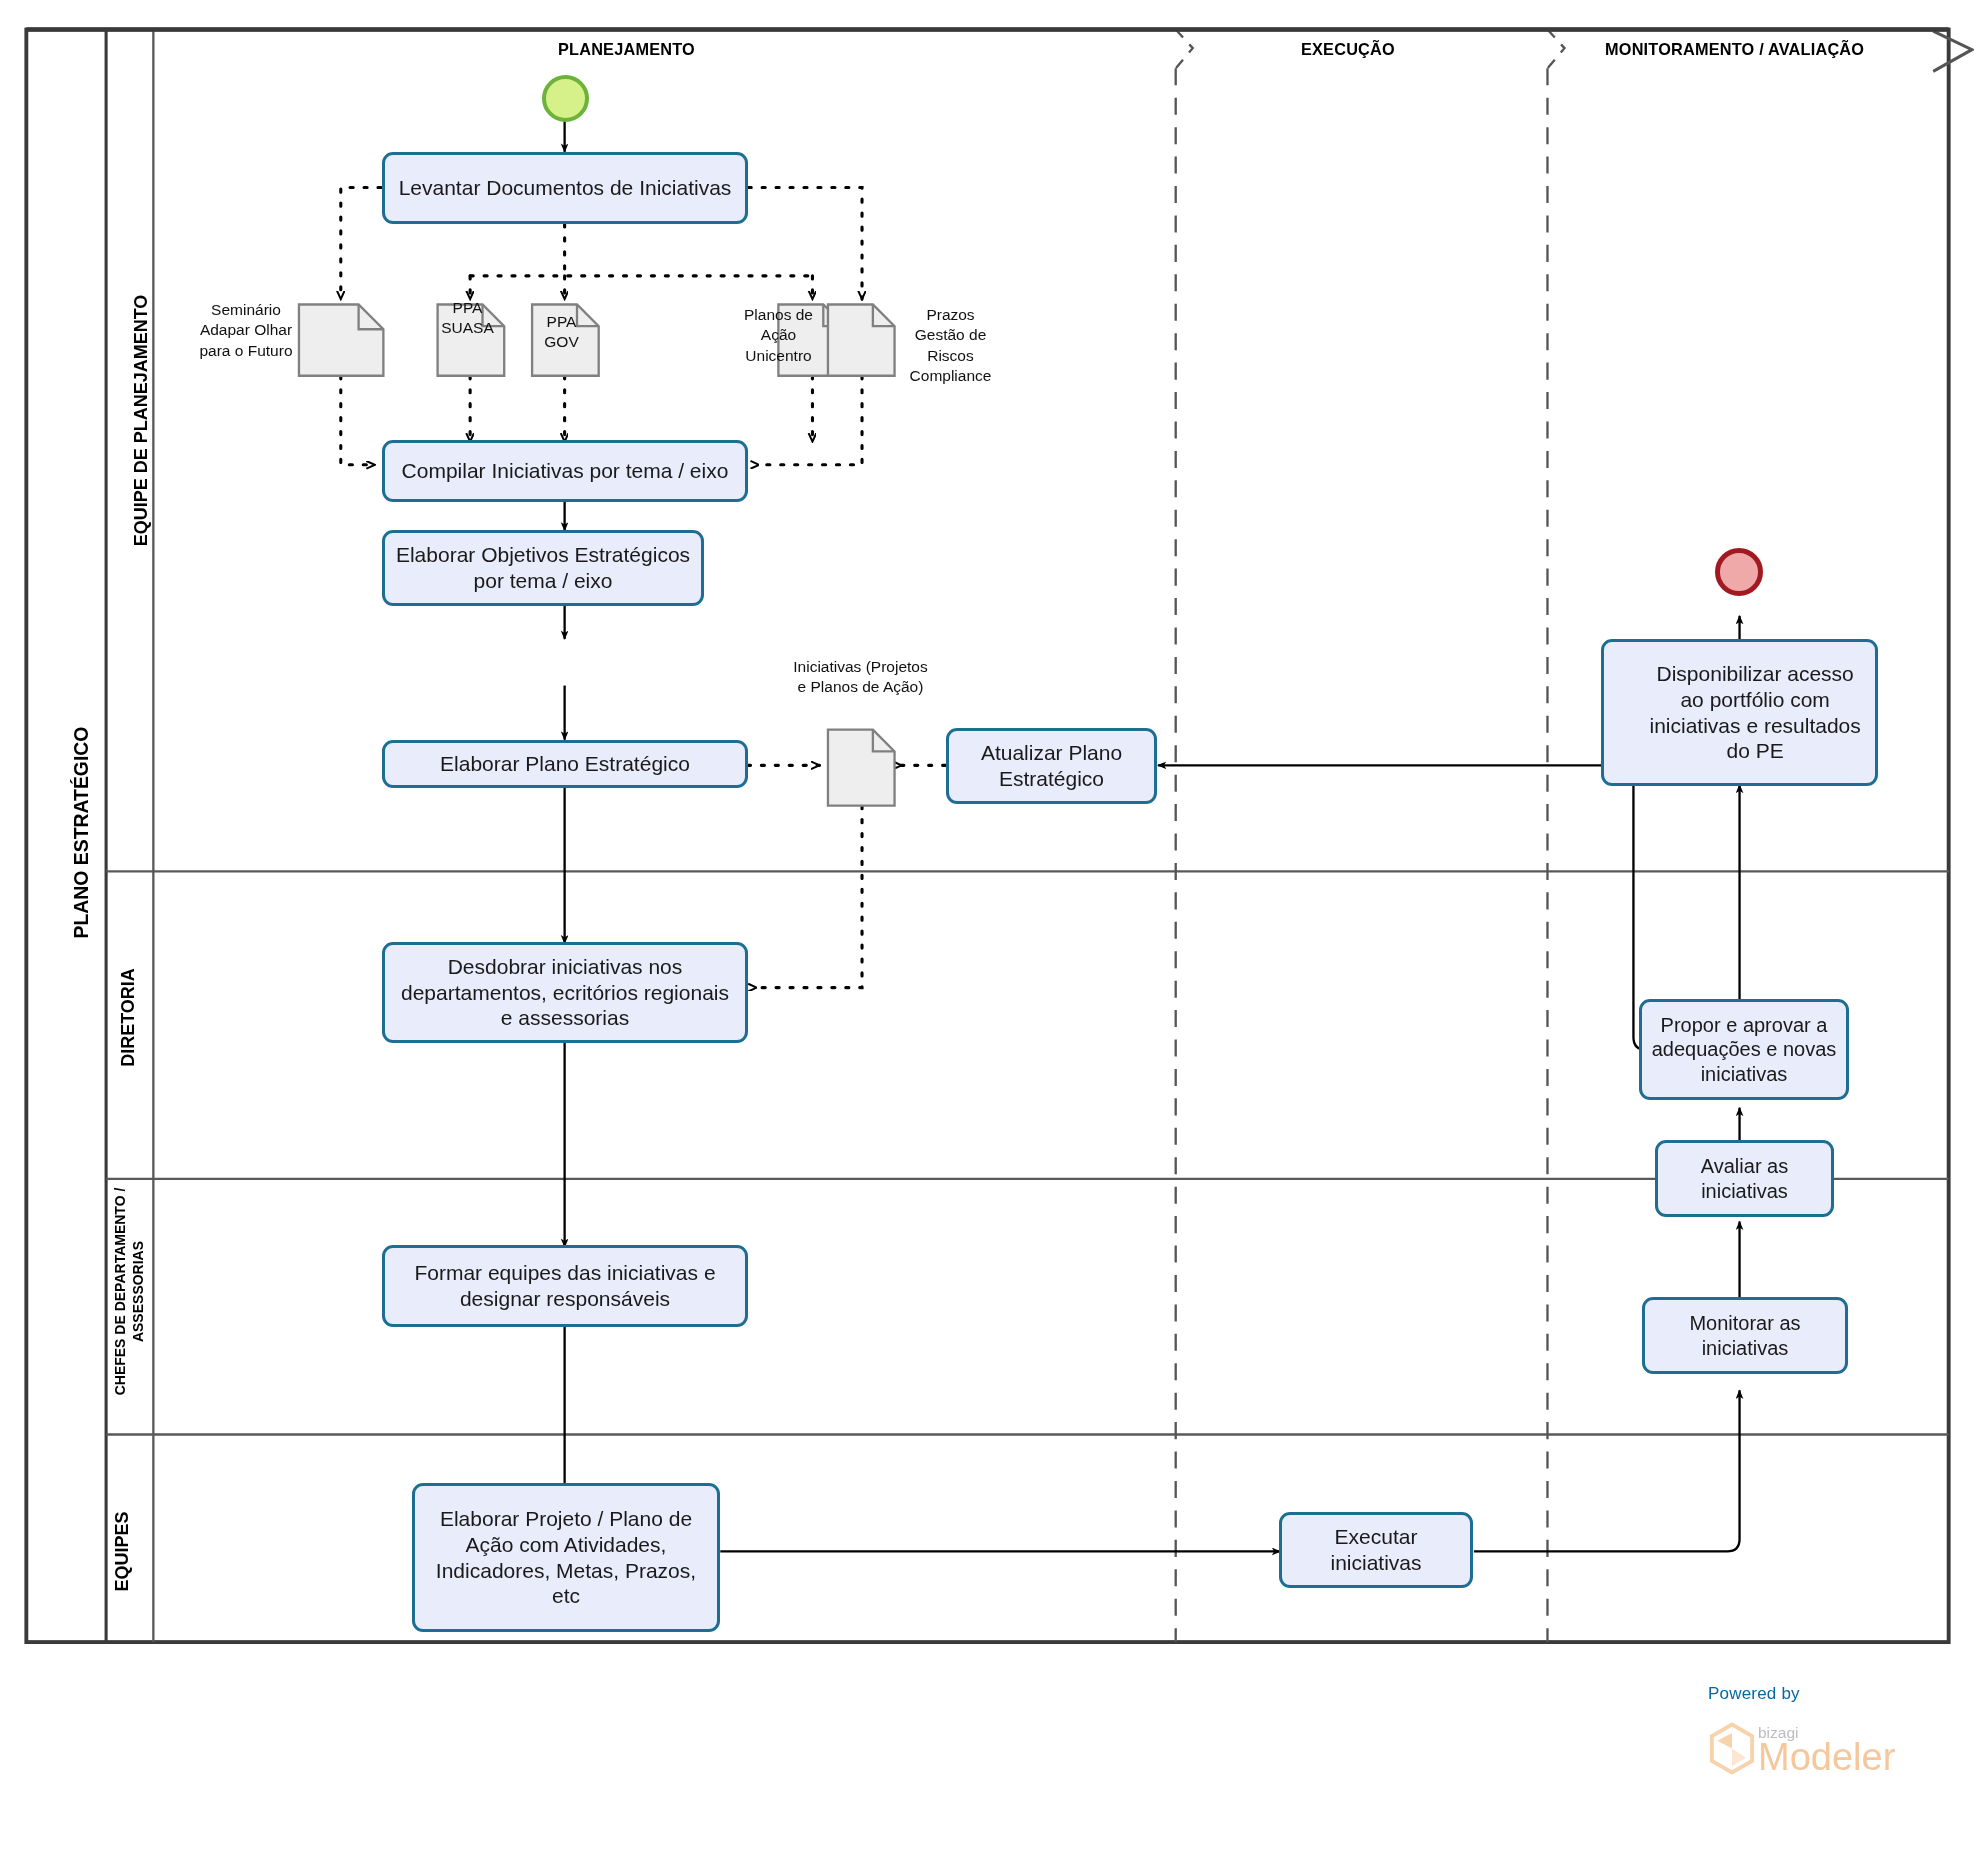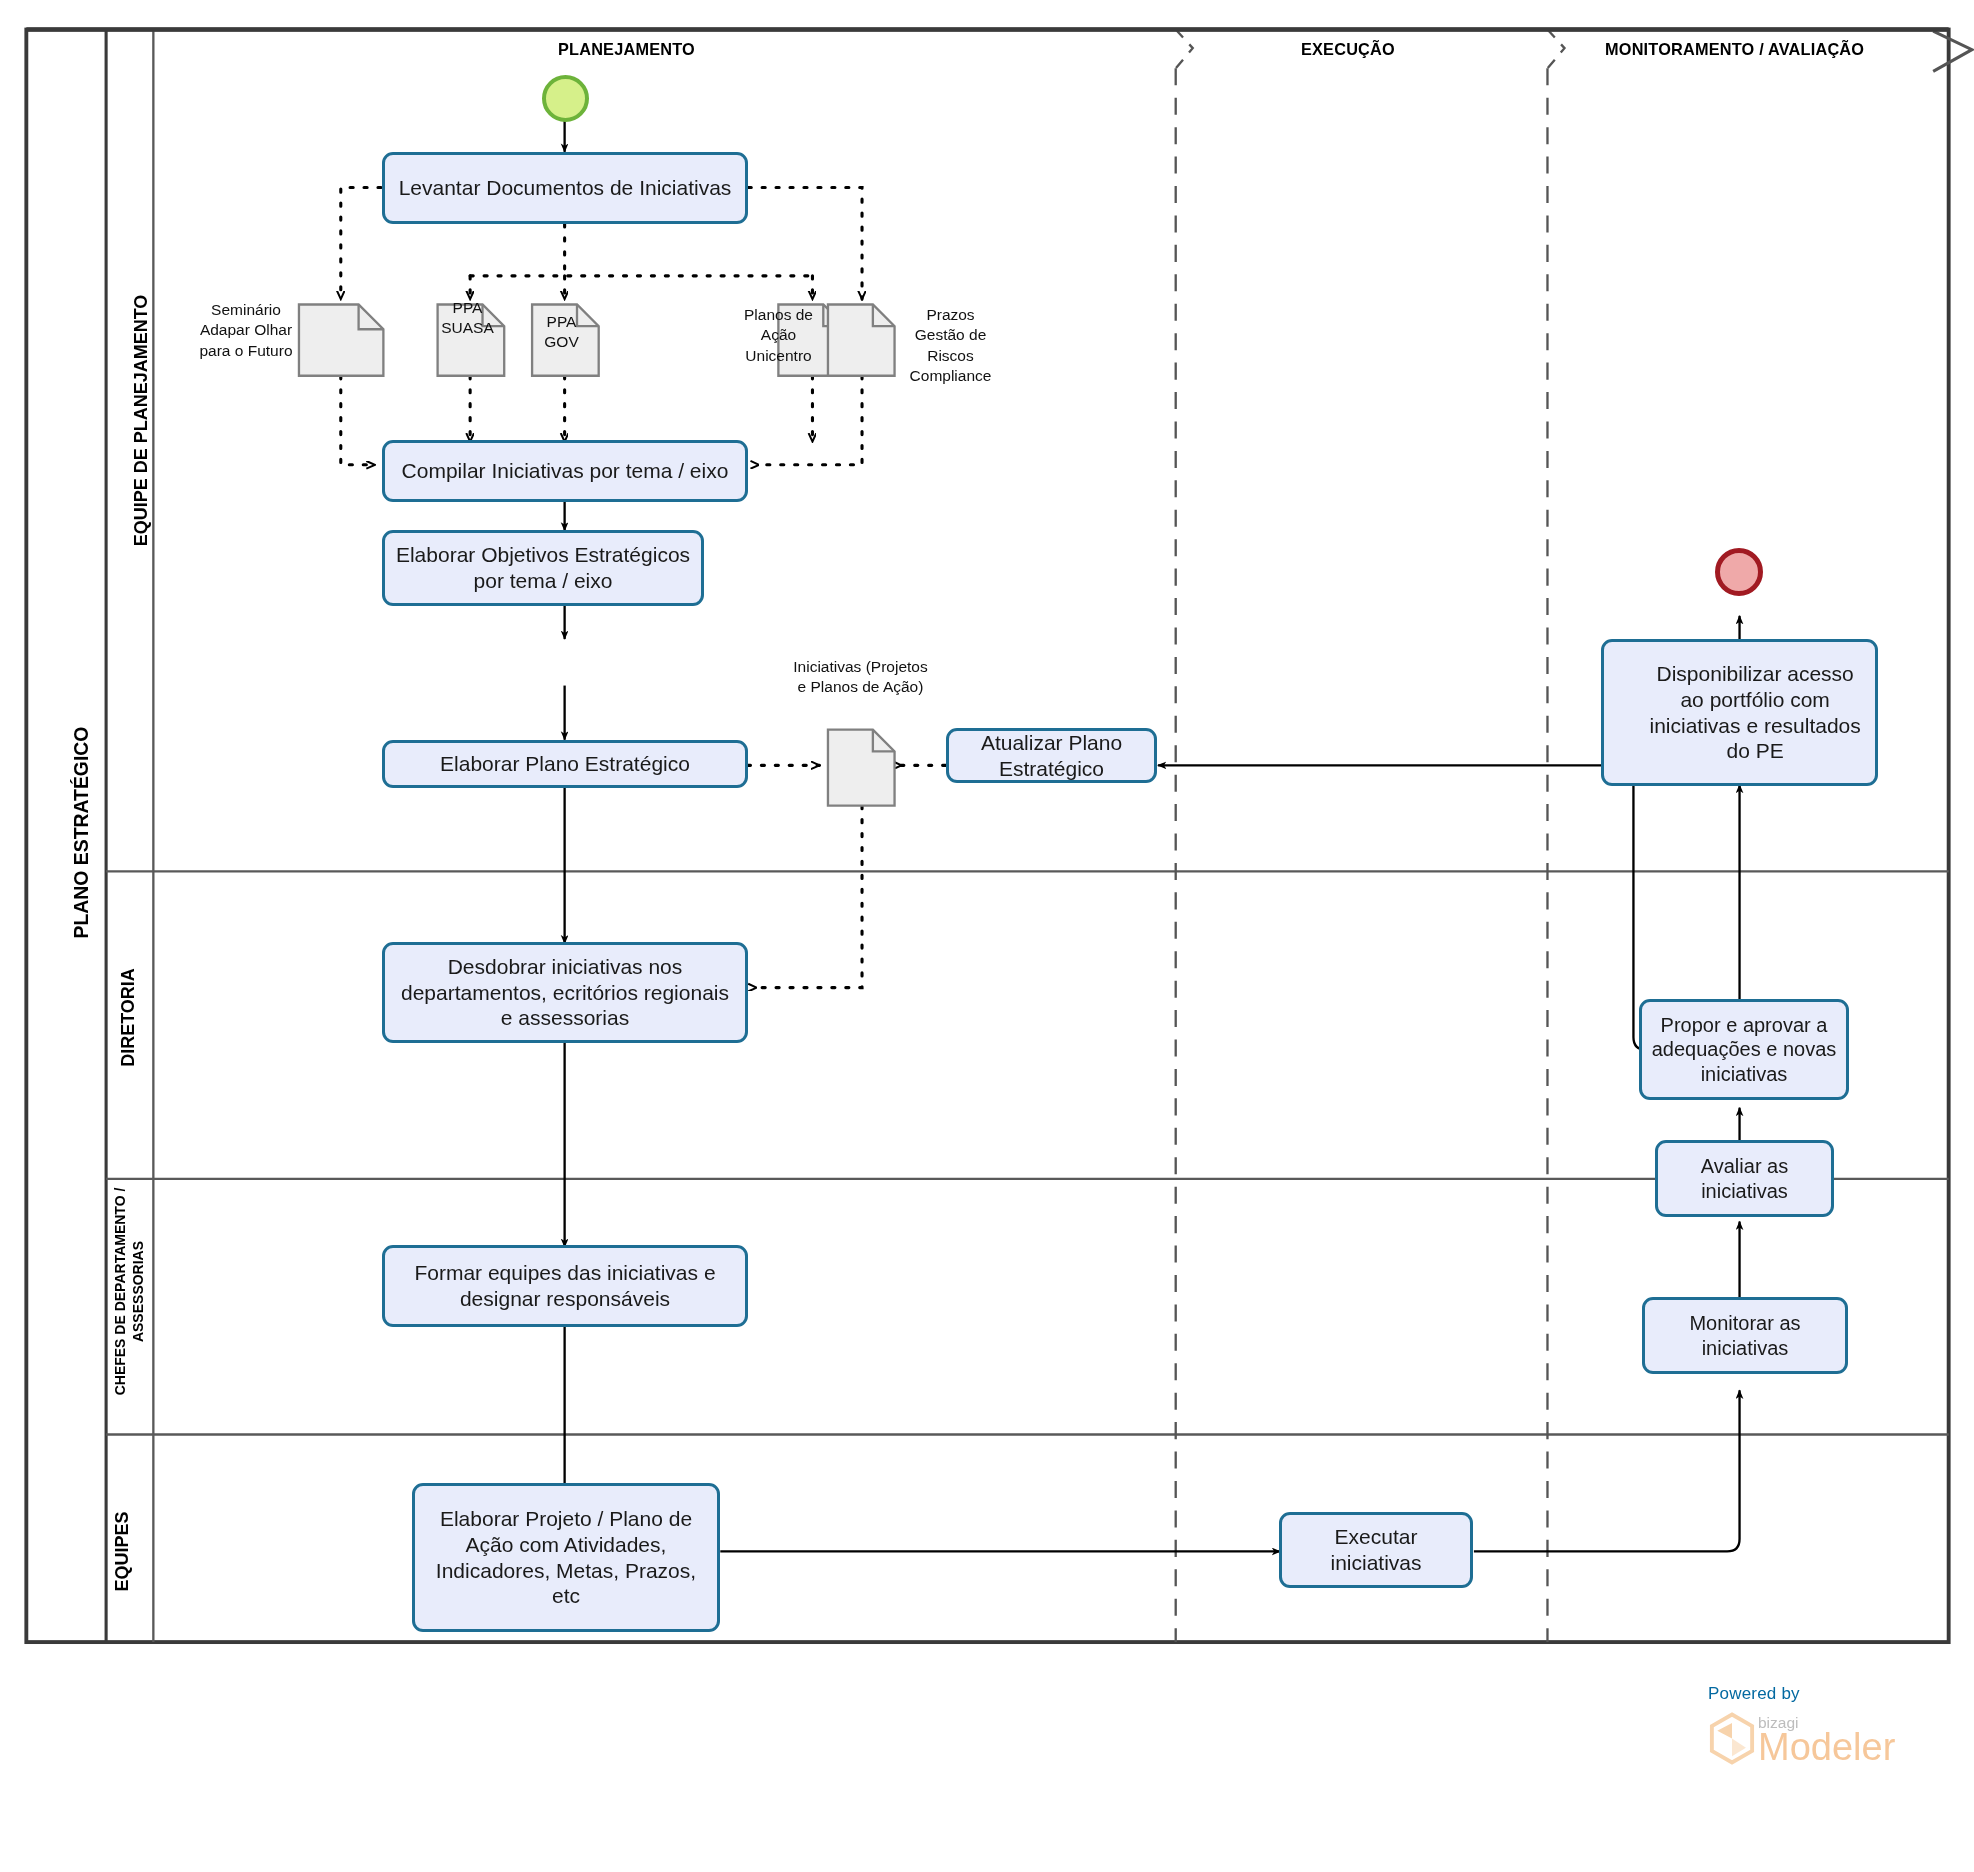--- a/index.html
+++ b/index.html
@@ -22,21 +22,21 @@
   .task.small{font-size:20px;}
   .doclabel{position:absolute;font-size:15.5px;line-height:1.32;color:#111;text-align:center;}
   .doclabel.inner{text-align:center;}
 
   .event{position:absolute;border-radius:50%;box-sizing:border-box;}
   .start-ev{border:4.6px solid #6db33a;background:#d6f08a;}
   .end-ev{border:5.4px solid #a11a22;background:#efa9a9;}
 
   .bizagi{position:absolute;left:1708px;top:1684px;width:201px;}
   .bizagi .pw{font-size:17px;color:#0369a1;letter-spacing:0.2px;}
-  .bizagi .row{display:flex;align-items:flex-end;gap:2px;margin-top:8px;}
+  .bizagi .row{display:flex;align-items:flex-end;gap:2px;margin-top:18px;}
   .bizagi .word1{font-size:15.5px;color:#bdbdbd;line-height:1;}
   .bizagi .word2{font-size:38px;color:#f6c79a;line-height:.92;font-weight:400;}
   .bizagi .txtcol{display:flex;flex-direction:column;}
 </style>
 </head>
 <body>
 
 <div id="stage">
 
   <svg id="diagram" viewBox="0 0 2550 2418">
@@ -181,21 +181,21 @@
 
   <div class="task" style="left:382px;top:530px;width:322px;height:76px;">
     <span>Elaborar Objetivos Estratégicos por tema / eixo</span>
   </div>
 
 
   <div class="task" style="left:382px;top:740px;width:366px;height:48px;">
     <span>Elaborar Plano Estratégico</span>
   </div>
 
-  <div class="task" style="left:946px;top:728px;width:211px;height:55px;">
+  <div class="task" style="left:946px;top:728px;width:211px;height:76px;">
     <span>Atualizar Plano Estratégico</span>
   </div>
 
   <div class="task" style="left:1601px;top:639px;width:277px;height:147px;padding-left:39px;">
     <span>Disponibilizar acesso ao portfólio com iniciativas e resultados do PE</span>
   </div>
 
   <div class="task" style="left:382px;top:942px;width:366px;height:101px;">
     <span>Desdobrar iniciativas nos departamentos, ecritórios regionais e assessorias</span>
   </div>

